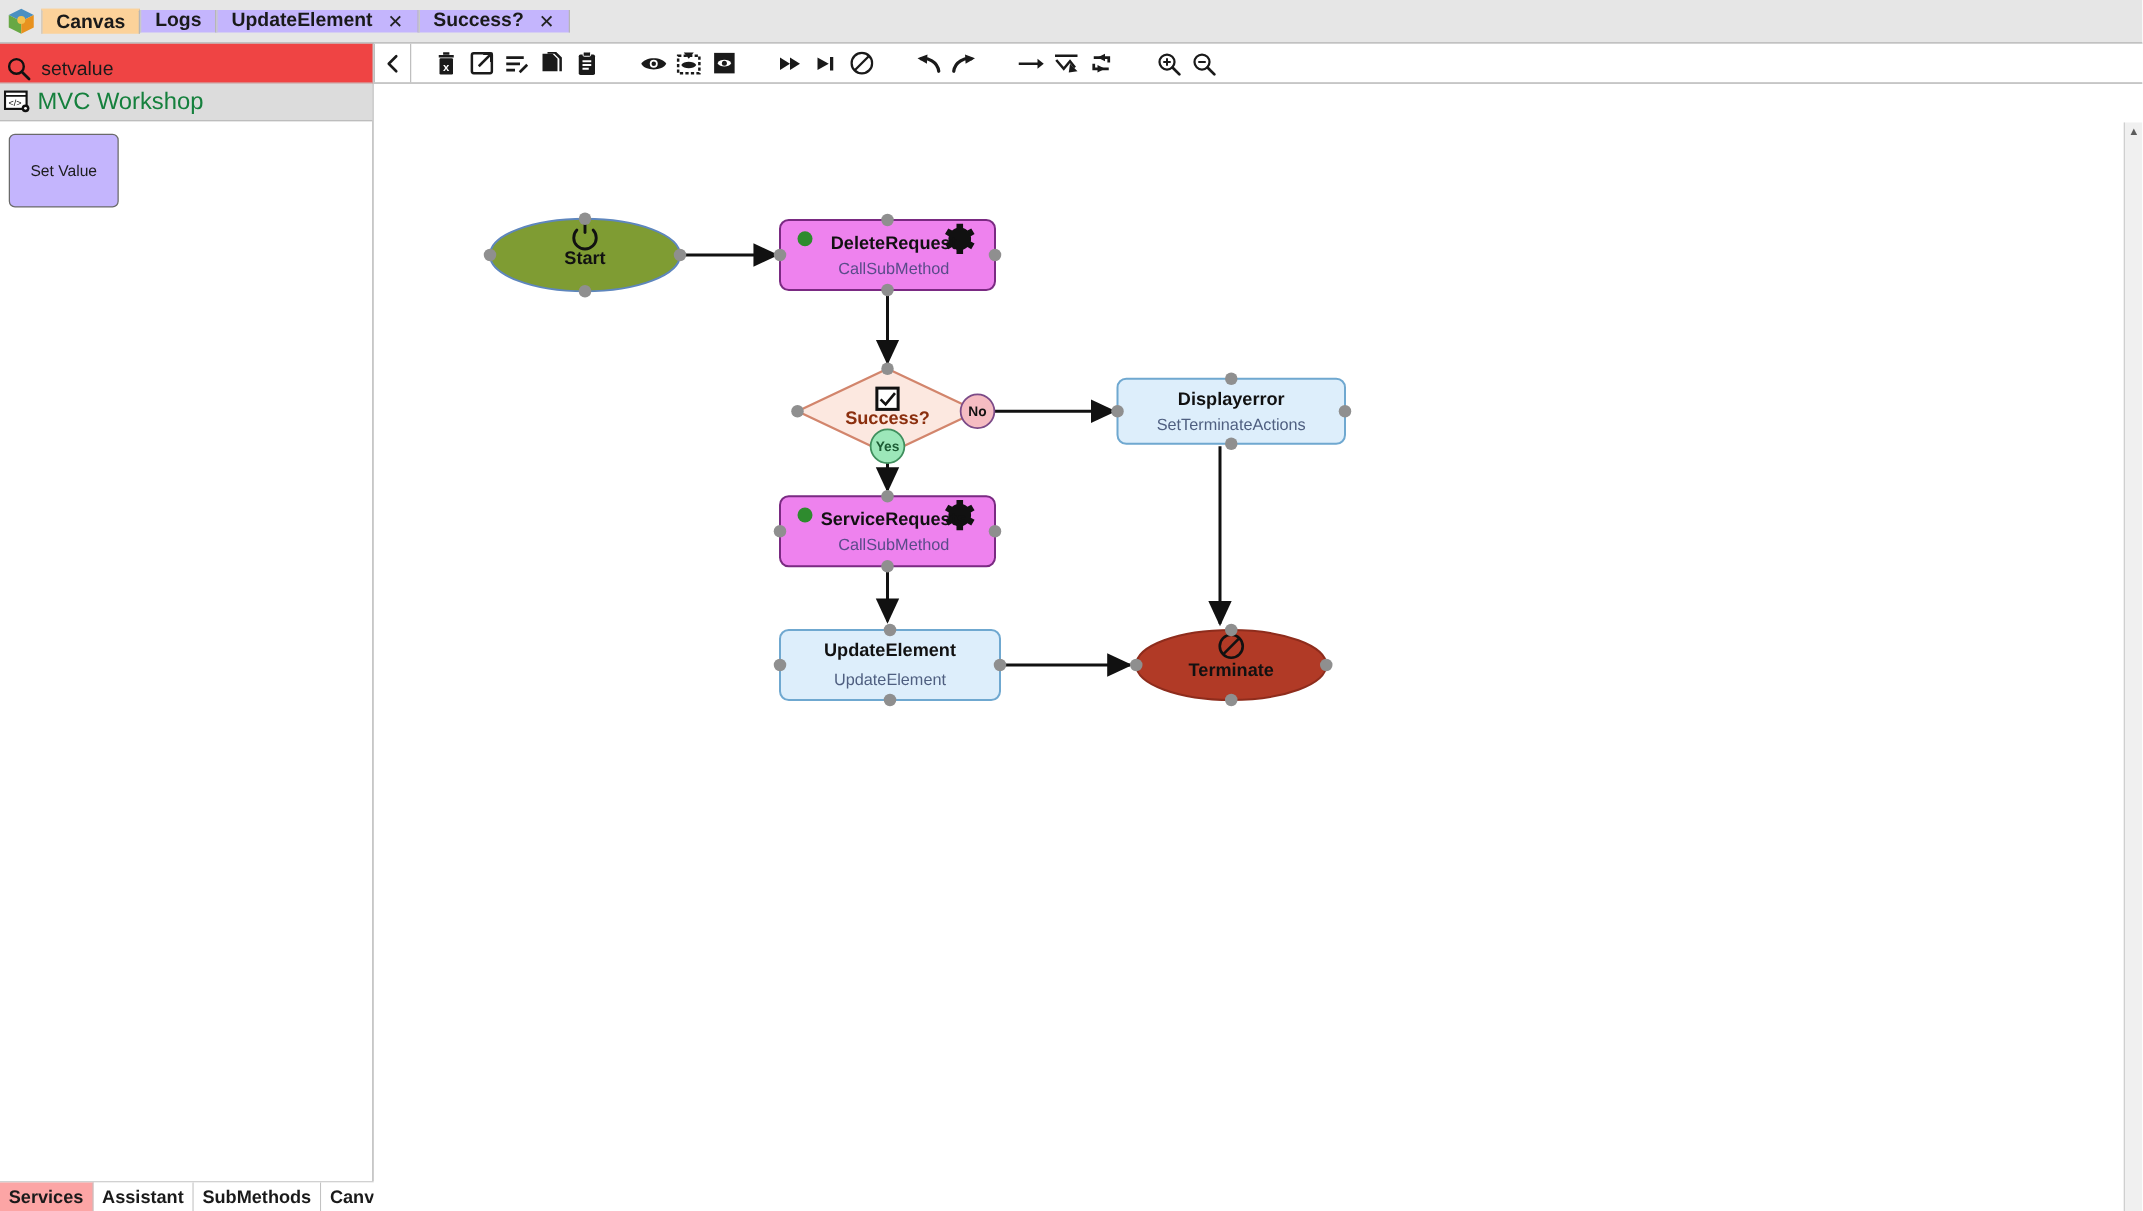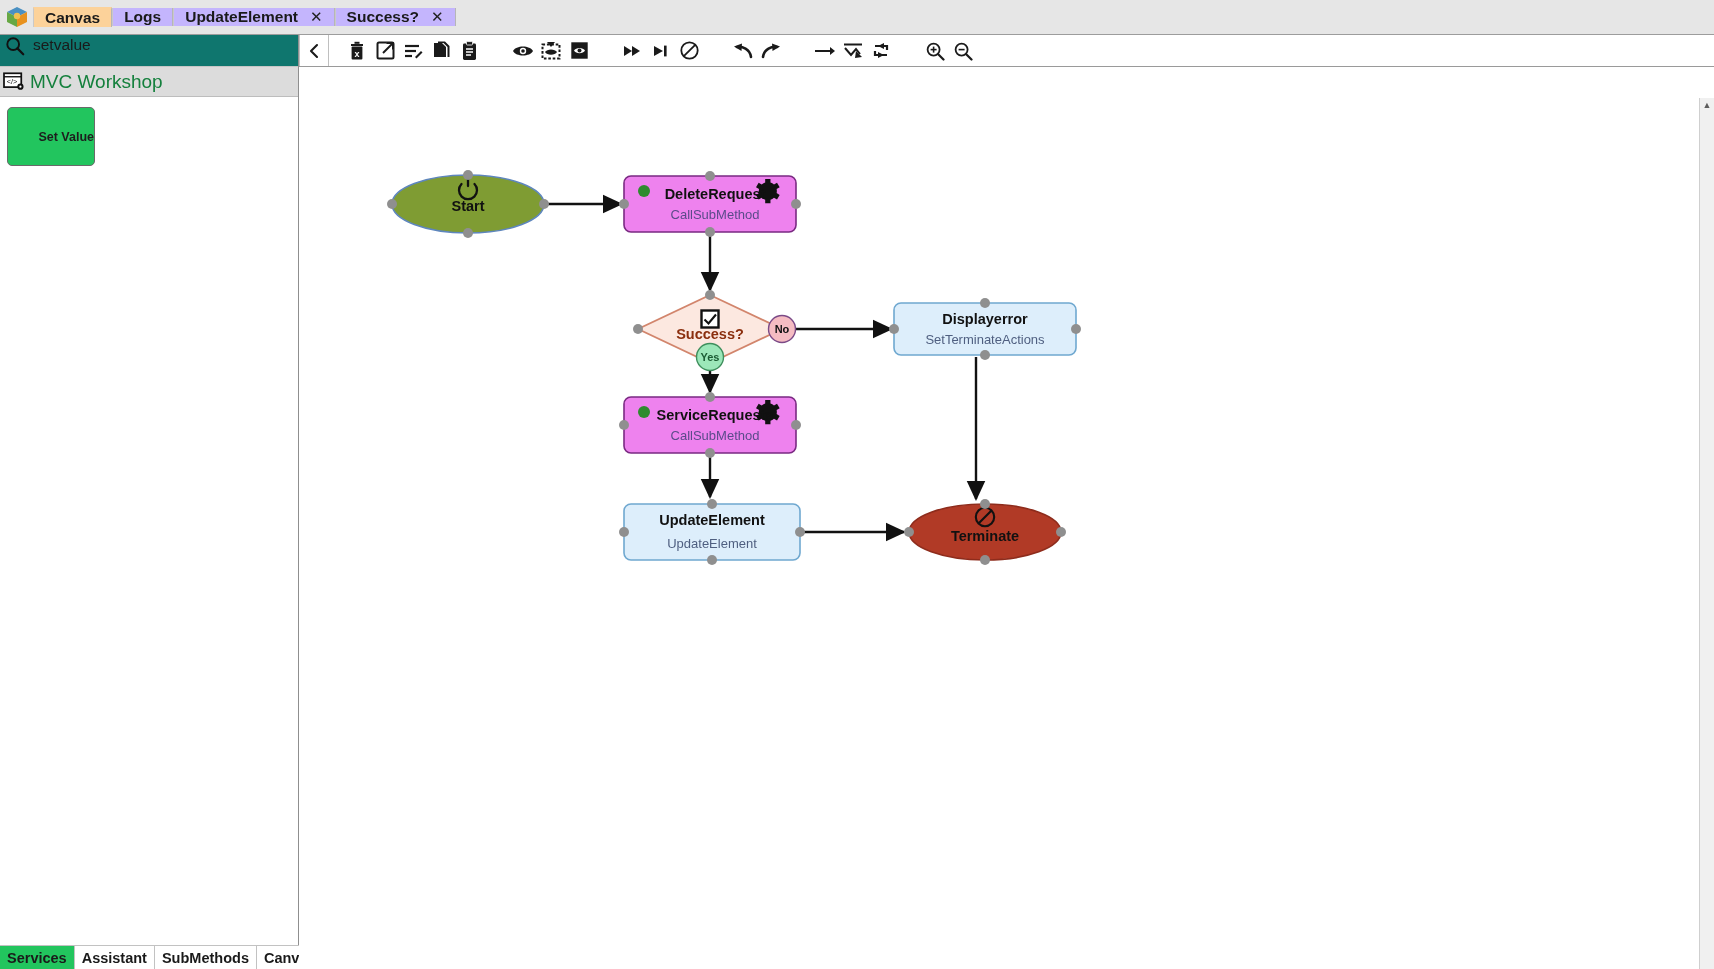--- a/index.html
+++ b/index.html
@@ -60,69 +60,69 @@
   
   .sidebar {
     position: absolute; top: 35px; left: 0;
     width: 299px; height: 934px;
     background: #ffffff;
     border-right: 1px solid #8f8f8f;
     box-sizing: border-box;
   }
   .search-row {
     height: 31px;
-    display: flex; align-items: flex-start;
+    display: flex; align-items: flex-end;
     border-bottom: 1px solid #c6c6c6;
-    background: #0f766e;
+    background: #ef4444;
     padding-left: 4px;
   }
   .search-icon { width: 22px; height: 22px; flex: 0 0 22px; margin-right: 5px; }
   .search-text {
     font-size: 15.5px; color: #1a1a1a; background: transparent;
     border: none; outline: none; width: 250px;
     font-family: "Liberation Sans", sans-serif;
   }
   .ws-row {
     height: 29px;
     display: flex; align-items: center;
     background: #dcdcdc;
     border-bottom: 1px solid #bdbdbd;
     padding-left: 3px;
   }
   .ws-icon { width: 21px; height: 19px; margin-right: 6px; flex: 0 0 21px; }
   .ws-label { font-size: 19px; color: #15803d; }
   .card-area { padding: 10px 0 0 7px; }
   .node-card {
     width: 86px; height: 57px;
-    background: #22c55e;
+    background: #c4b5fd;
     border: 1px solid #6a6a6a;
     border-radius: 5px;
-    display: flex; align-items: center; justify-content: flex-end;
-    font-size: 12.5px; color: #1d1d1d; font-weight: bold;
+    display: flex; align-items: center; justify-content: center;
+    font-size: 12.5px; color: #1d1d1d;
   }
 
   
   .bottom-tabs {
     position: absolute; left: 0; bottom: 0; width: 299px;
     background: #fff;
   }
   .btab-row {
     display: flex; align-items: stretch;
     border-top: 1px solid #c2c2c2;
     height: 23px;
   }
   .btab {
     display: flex; align-items: center;
     padding: 0 7px;
     font-size: 14.5px; font-weight: bold; color: #1a1a1a;
     border-right: 1px solid #c2c2c2;
     background: #fff;
     white-space: nowrap;
   }
-  .btab.active { background: #22c55e; }
+  .btab.active { background: #fca5a5; }
   .btab-row.single { border-bottom: 1px solid #c2c2c2; }
   .btab-row.single .btab { border-right: none; }
 
   
   .canvas-wrap {
     position: absolute; top: 35px; left: 299px;
     width: 1415px; height: 934px;
     background: #ffffff;
     box-sizing: border-box;
   }

